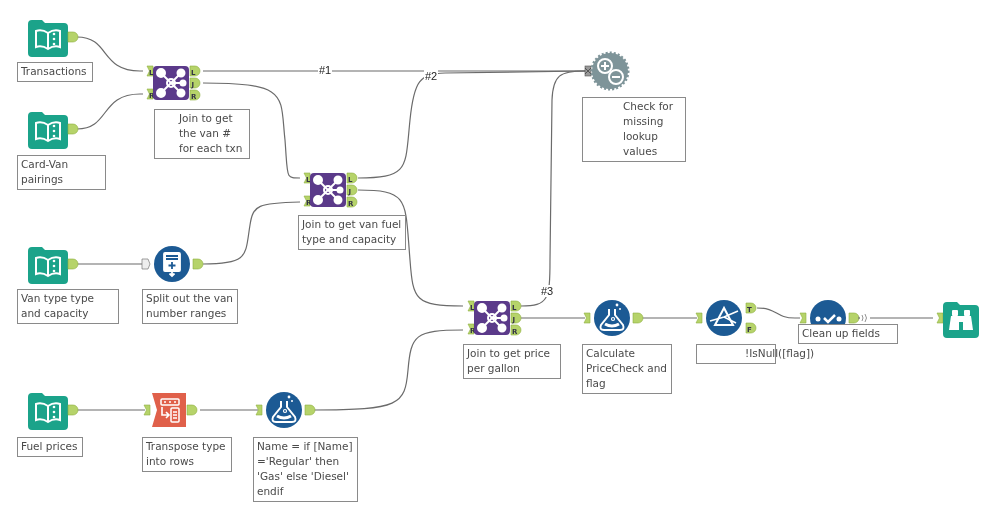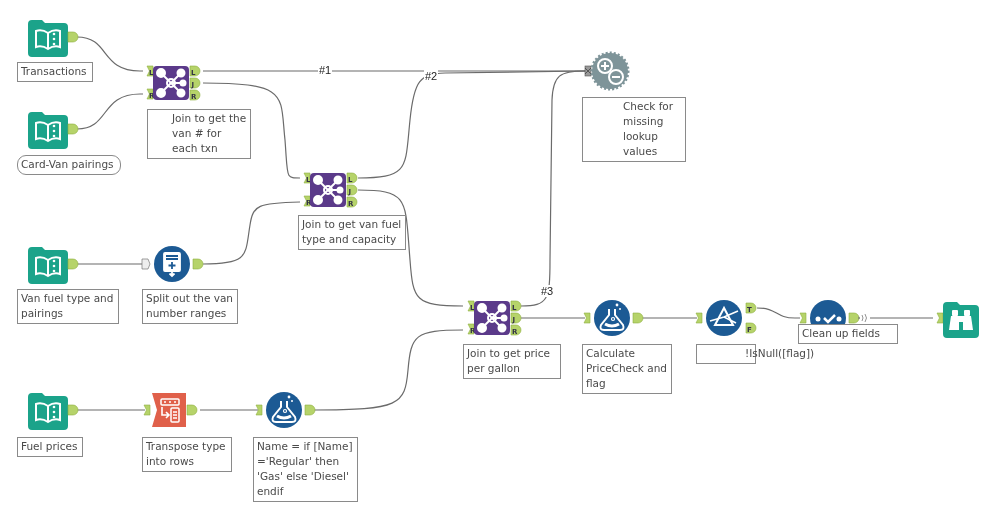--- a/index.html
+++ b/index.html
@@ -277,25 +277,25 @@
       <rect x="15" y="14" width="6" height="6"></rect>
     </g>
   </g>
 </svg>
 
 <div class="wire-label" style="left:318px;top:64px;">#1</div>
 <div class="wire-label" style="left:424px;top:70px;">#2</div>
 <div class="wire-label" style="left:540px;top:285px;">#3</div>
 
 <div class="label-box" style="left:17px;top:62px;width:76px;">Transactions</div>
-<div class="label-box" style="left:17px;top:155px;width:104px;border-radius:9px;">Card-Van pairings</div>
-<div class="label-box" style="left:147px;top:109px;width:104px;padding-left:24px;">Join to get the van # for each txn</div>
-<div class="label-box" style="left:17px;top:289px;width:102px;">Van fuel type and pairings</div>
+<div class="label-box" style="left:17px;top:155px;width:89px;">Card-Van pairings</div>
+<div class="label-box" style="left:154px;top:109px;width:96px;padding-left:24px;">Join to get the van # for each txn</div>
+<div class="label-box" style="left:17px;top:289px;width:102px;">Van type type and capacity</div>
 <div class="label-box" style="left:142px;top:289px;width:96px;">Split out the van number ranges</div>
 <div class="label-box" style="left:298px;top:215px;width:108px;">Join to get van fuel type and capacity</div>
 <div class="label-box" style="left:582px;top:97px;width:104px;padding-left:40px;">Check for missing lookup values</div>
 <div class="label-box" style="left:17px;top:437px;width:66px;">Fuel prices</div>
 <div class="label-box" style="left:142px;top:437px;width:90px;">Transpose type into rows</div>
 <div class="label-box" style="left:253px;top:437px;width:105px;">Name = if [Name] ='Regular' then 'Gas' else 'Diesel' endif</div>
 <div class="label-box" style="left:463px;top:344px;width:98px;">Join to get price per gallon</div>
 <div class="label-box" style="left:582px;top:344px;width:90px;">Calculate PriceCheck and flag</div>
-<div class="label-box" style="left:696px;top:344px;width:60px;padding-left:48px;">!IsNull([flag])</div>
+<div class="label-box" style="left:696px;top:344px;width:80px;padding-left:48px;">!IsNull([flag])</div>
 <div class="label-box" style="left:798px;top:324px;width:100px;">Clean up fields</div>
 
 </body></html>

